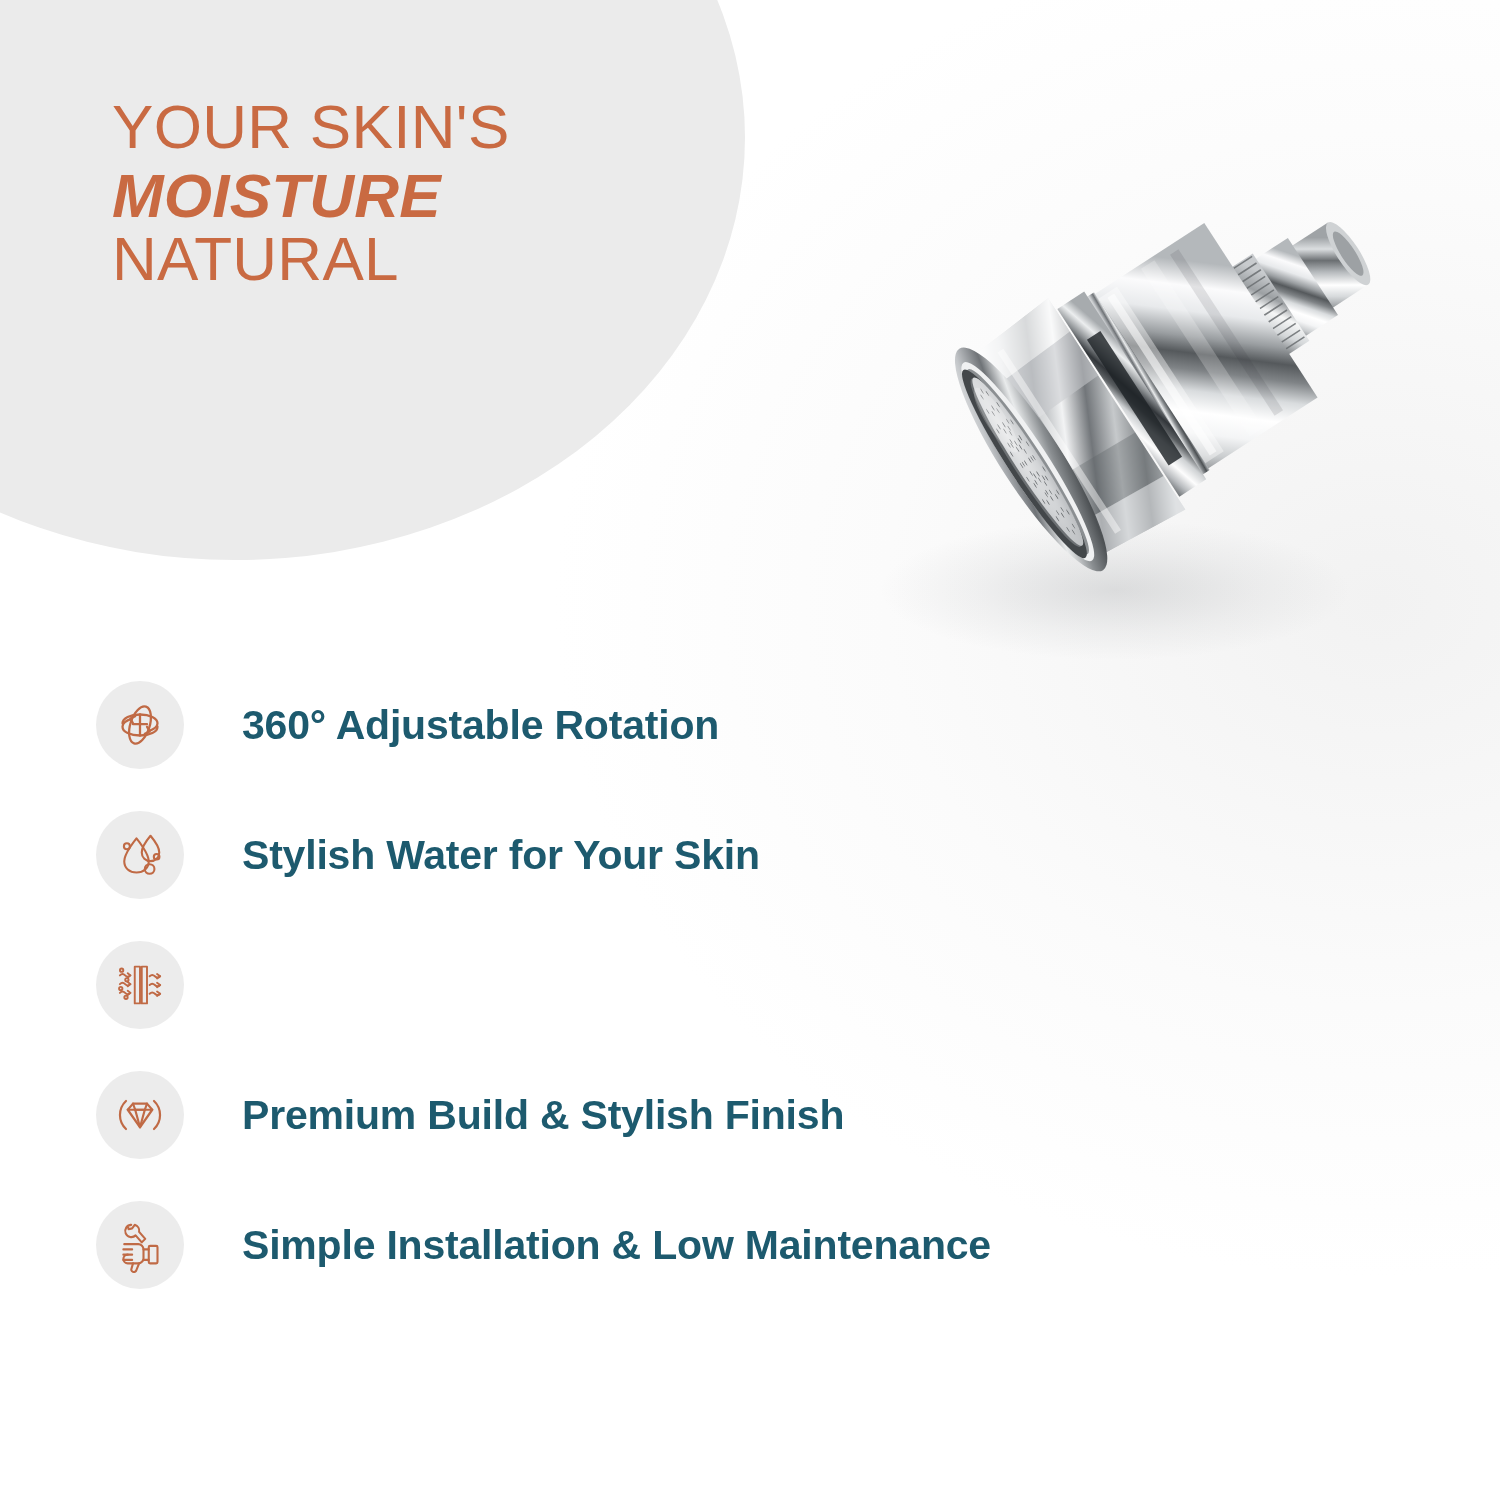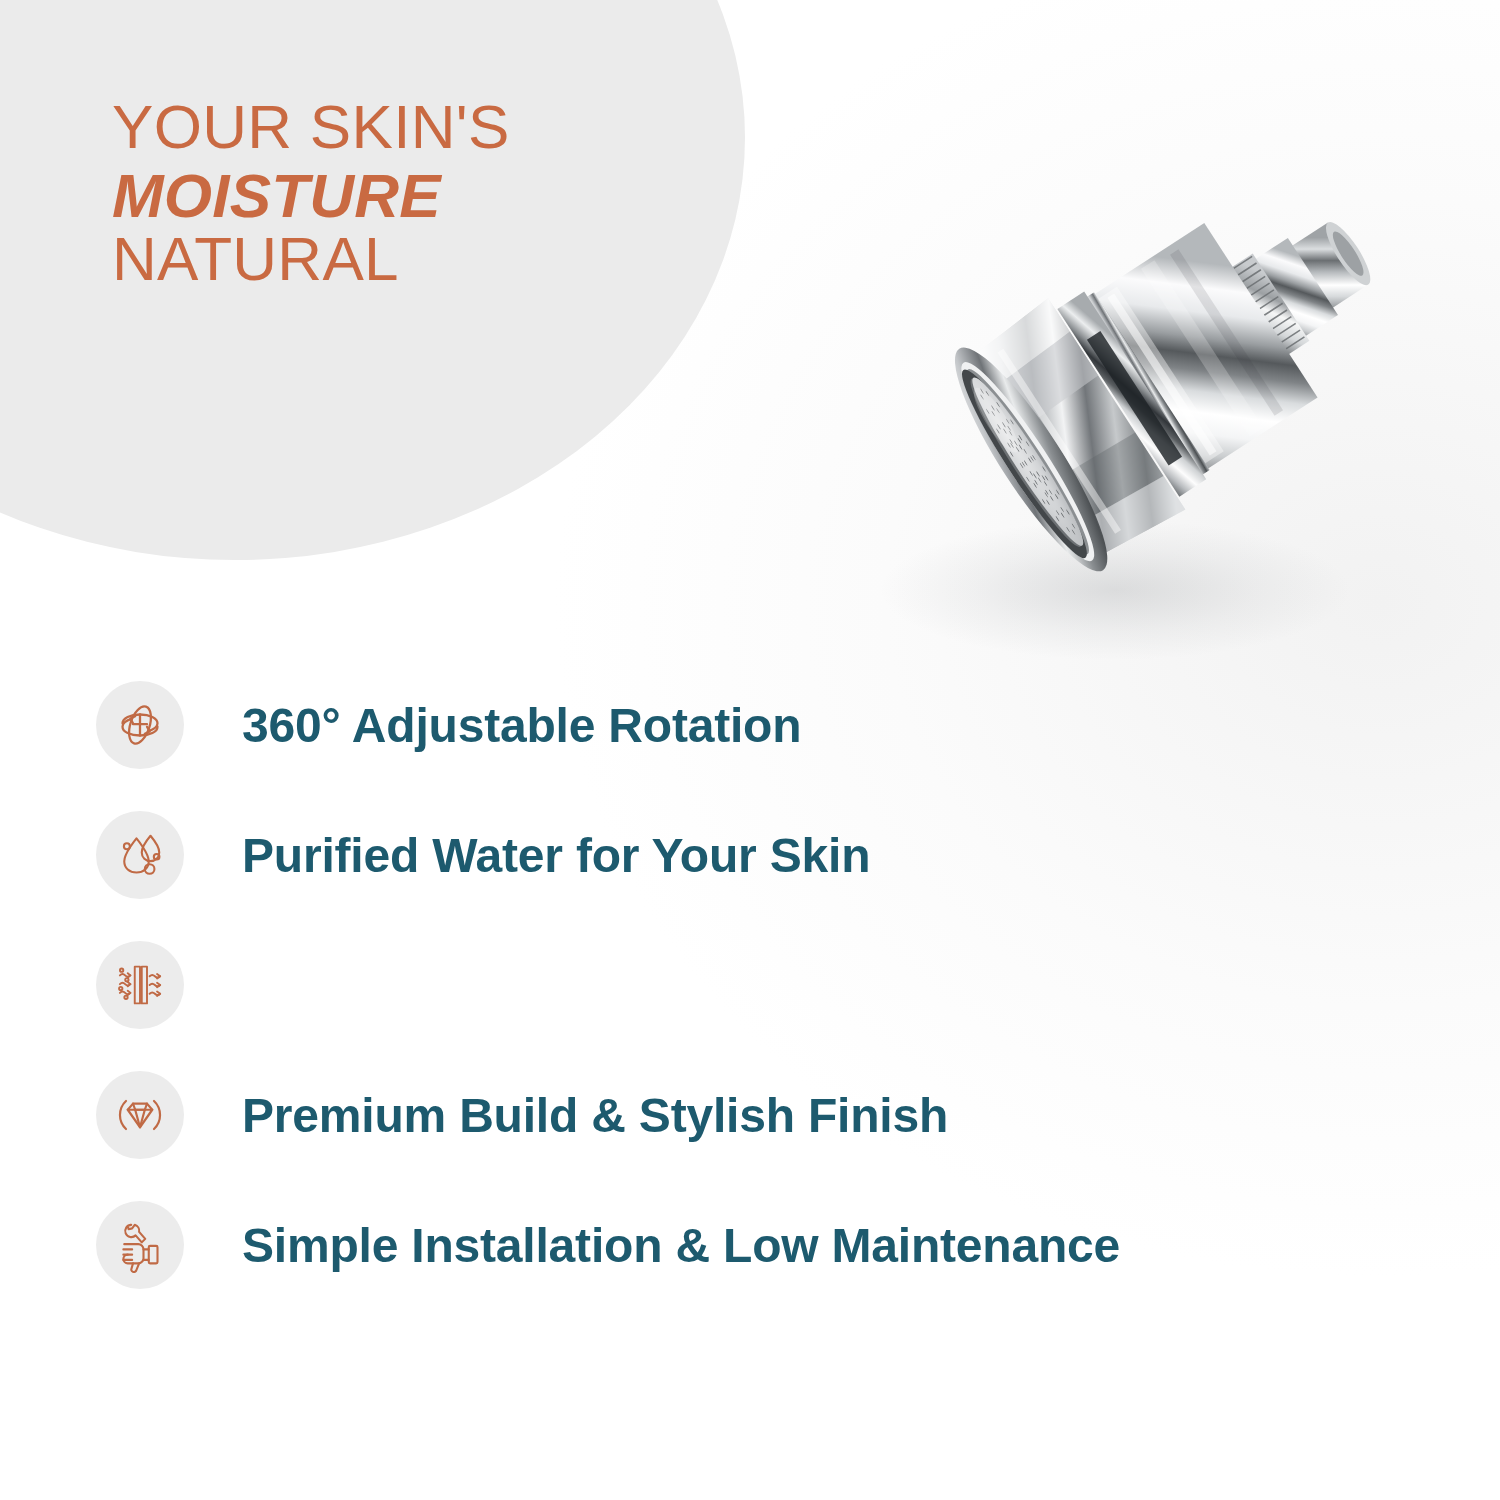--- a/index.html
+++ b/index.html
@@ -91,21 +91,21 @@
     border-radius:50%;
     background:#ececec;
     display:flex;
     align-items:center;
     justify-content:center;
   }
   .icon-badge svg{ width:56px; height:56px; display:block; }
 
   .feature-label{
     margin-left:58px;
-    font-size:48px;
+    font-size:41px;
     font-weight:600;
     color:#1d5a6e;
     letter-spacing:-0.2px;
     white-space:nowrap;
   }
 </style>
 </head>
 <body>
 
 <div id="stage">
@@ -372,21 +372,21 @@
     <div class="feature-row">
       <div class="icon-badge">
         <svg viewBox="0 0 64 64" fill="none" stroke="#c06a45" stroke-width="2.4" stroke-linecap="round" stroke-linejoin="round">
           <path d="M28 13 C28 13 14 30 14 39 C14 47 20 52 28 52 C36 52 42 47 42 39 C42 30 28 13 28 13 Z"></path>
           <path d="M44 10 C44 10 34 22 34 29 C34 35 38.5 39 44 39 C49.5 39 54 35 54 29 C54 22 44 10 44 10 Z"></path>
           <circle cx="17" cy="22" r="3.4"></circle>
           <circle cx="51" cy="34" r="3.2"></circle>
           <circle cx="43" cy="48" r="5.5"></circle>
         </svg>
       </div>
-      <div class="feature-label">Purified Water for Your Skin</div>
+      <div class="feature-label">Stylish Water for Your Skin</div>
     </div>
 
     <div class="feature-row">
       <div class="icon-badge">
         <svg viewBox="0 0 64 64" fill="none" stroke="#c06a45" stroke-width="2.2" stroke-linecap="round" stroke-linejoin="round">
           <rect x="26" y="11" width="6" height="42"></rect>
           <rect x="34" y="11" width="6" height="42"></rect>
 
           <path d="M9 21 q3 -3 6 0 t6 0"></path>
           <path d="M9 31 q3 -3 6 0 t6 0"></path>

